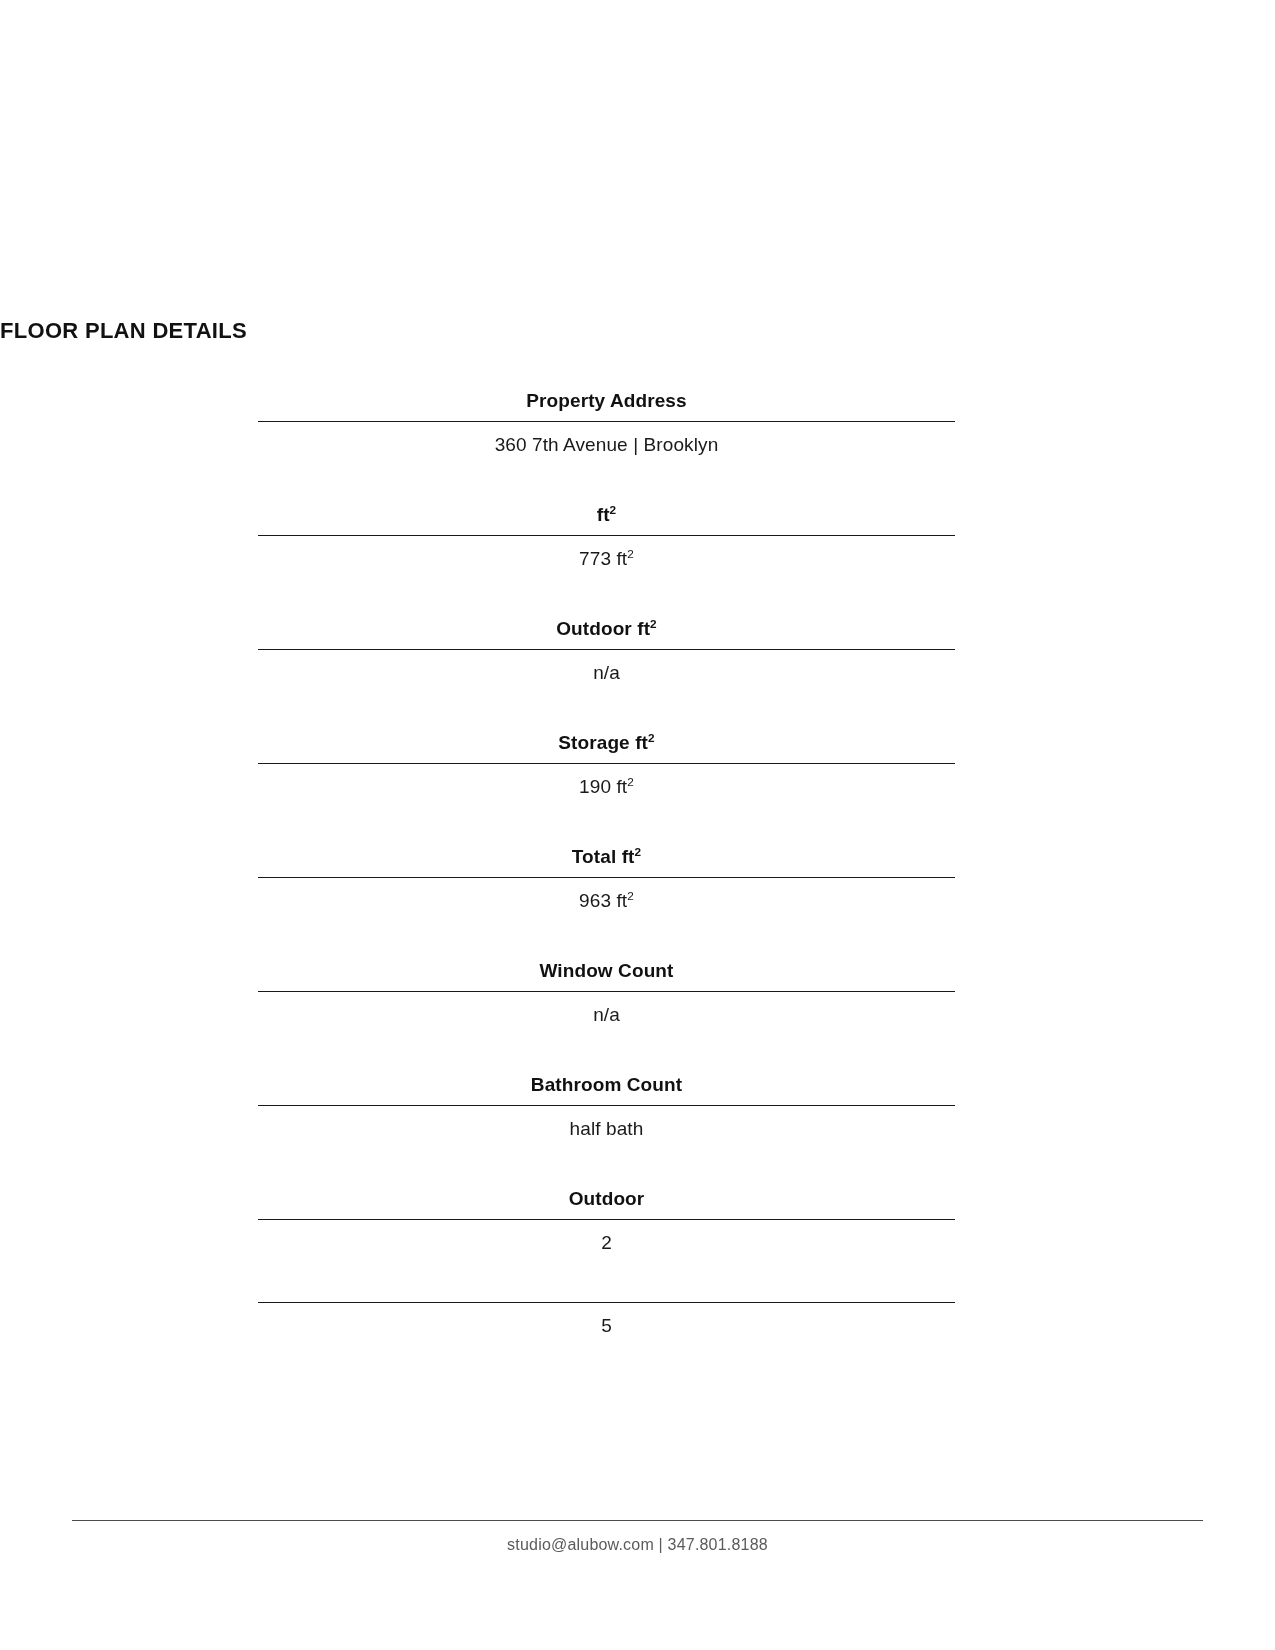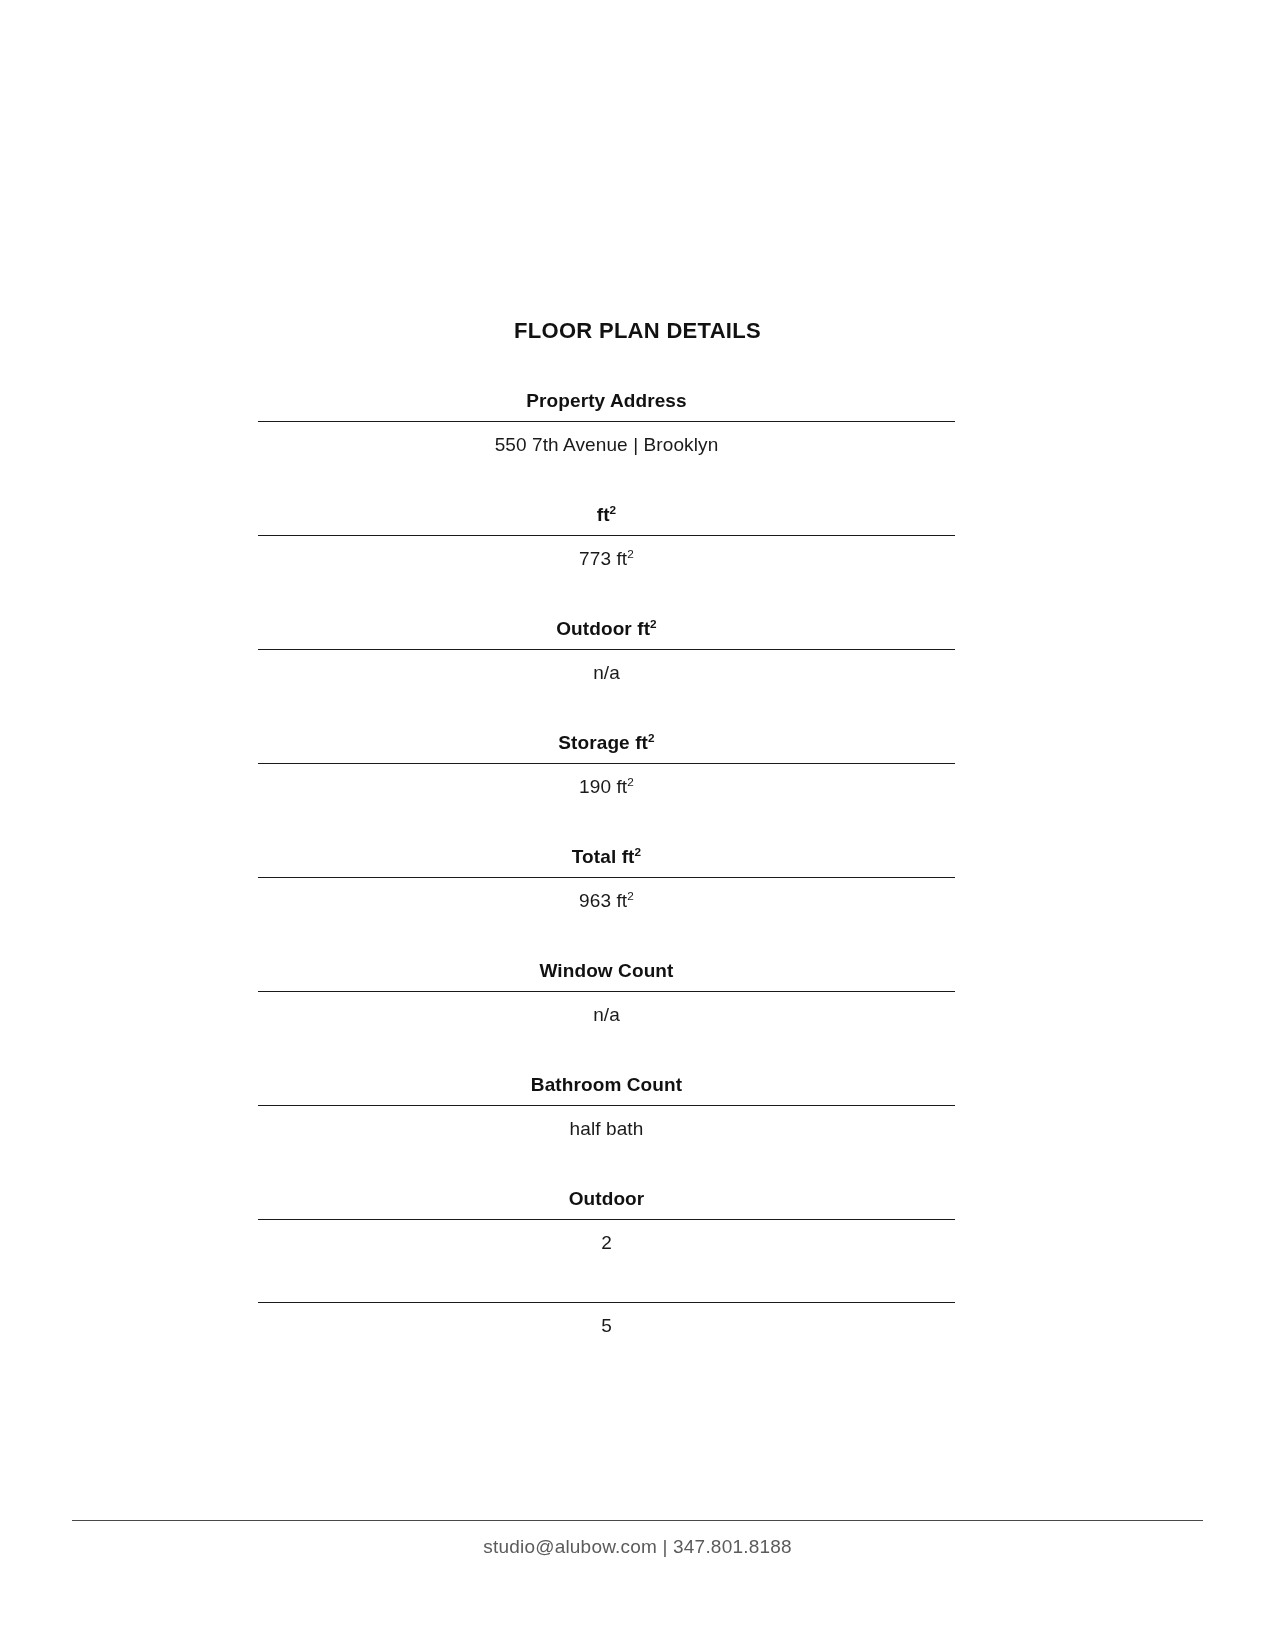--- a/index.html
+++ b/index.html
@@ -22,21 +22,21 @@
     top: 0;
     width: 1275px;
     height: 1650px;
   }
 
   .doc-title {
     position: absolute;
     top: 318px;
     left: 0;
     width: 1275px;
-    text-align: center;
+    text-align: left;
     font-size: 22px;
     font-weight: 700;
     letter-spacing: 0.3px;
     color: #111111;
   }
 
   .table {
     position: absolute;
     top: 382px;
     left: 258px;
@@ -89,37 +89,37 @@
     height: 0;
     border-top: 1.2px solid #4a4a4a;
   }
 
   .footer {
     position: absolute;
     top: 1536px;
     left: 0;
     width: 1275px;
     text-align: center;
-    font-size: 19px;
+    font-size: 16px;
     color: #5b5b5b;
     letter-spacing: 0.2px;
   }
 </style>
 </head>
 <body>
 
 <div class="page">
 
   <div class="doc-title">FLOOR PLAN DETAILS</div>
 
   <div class="table">
       <div class="row">
         <div class="row-label">Property Address</div>
         <div class="row-rule"></div>
-        <div class="row-value">550 7th Avenue | Brooklyn</div>
+        <div class="row-value">360 7th Avenue | Brooklyn</div>
       </div>
       <div class="row">
         <div class="row-label">ft<sup>2</sup></div>
         <div class="row-rule"></div>
         <div class="row-value">773 ft<sup>2</sup></div>
       </div>
       <div class="row">
         <div class="row-label">Outdoor ft<sup>2</sup></div>
         <div class="row-rule"></div>
         <div class="row-value">n/a</div>

